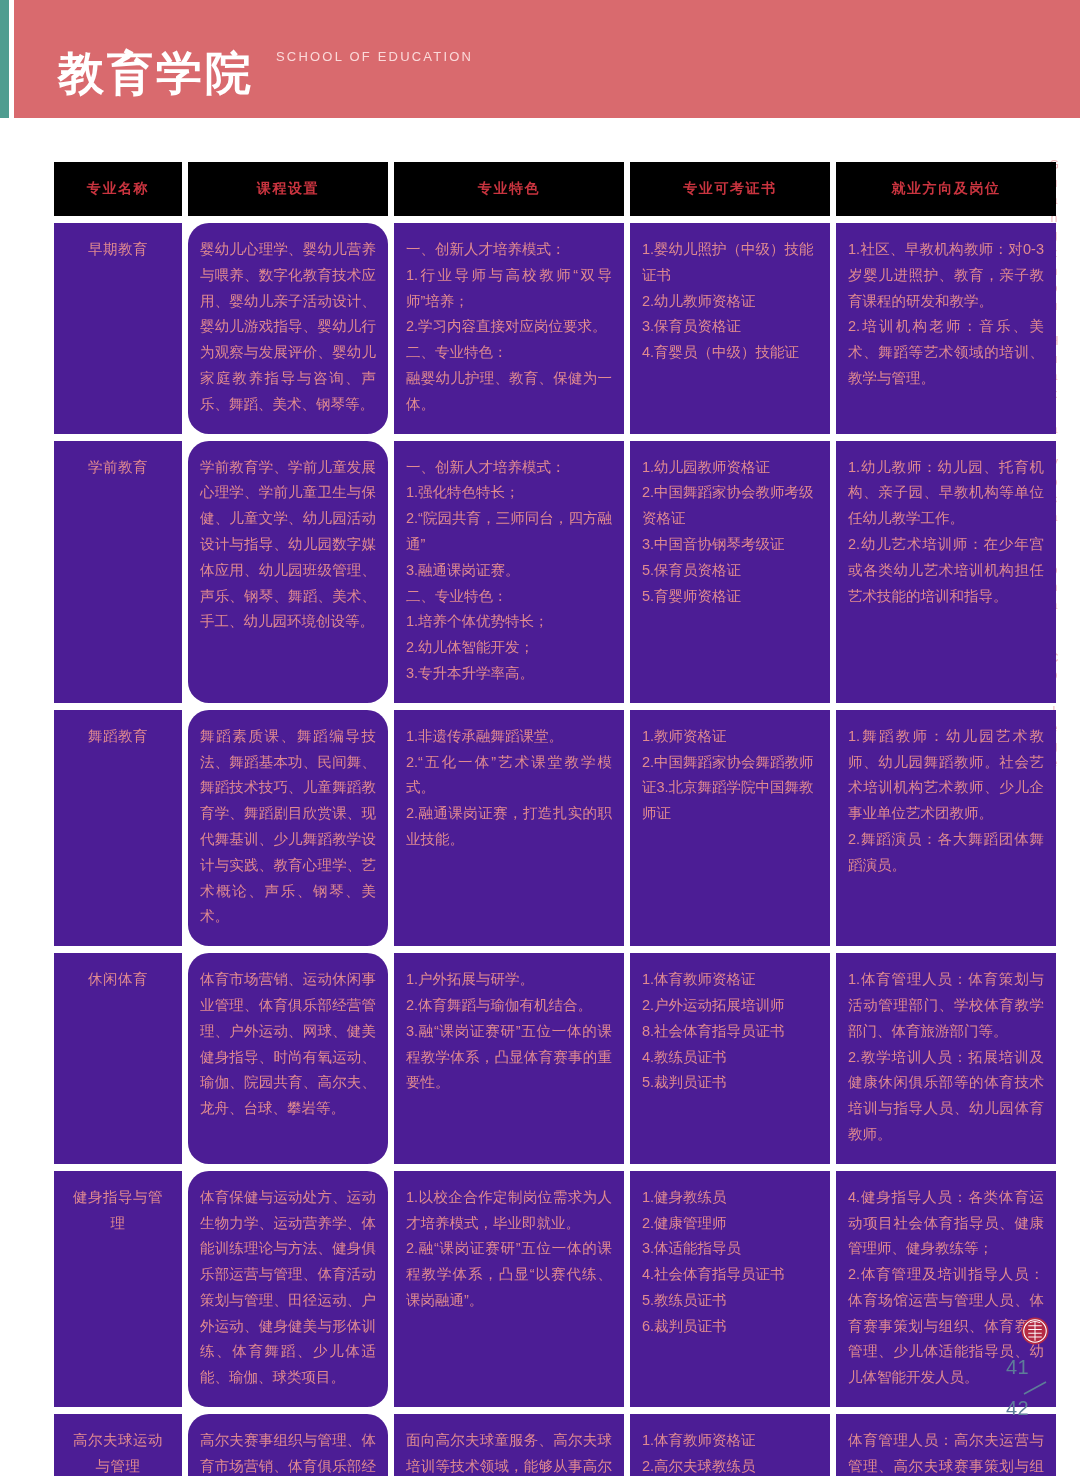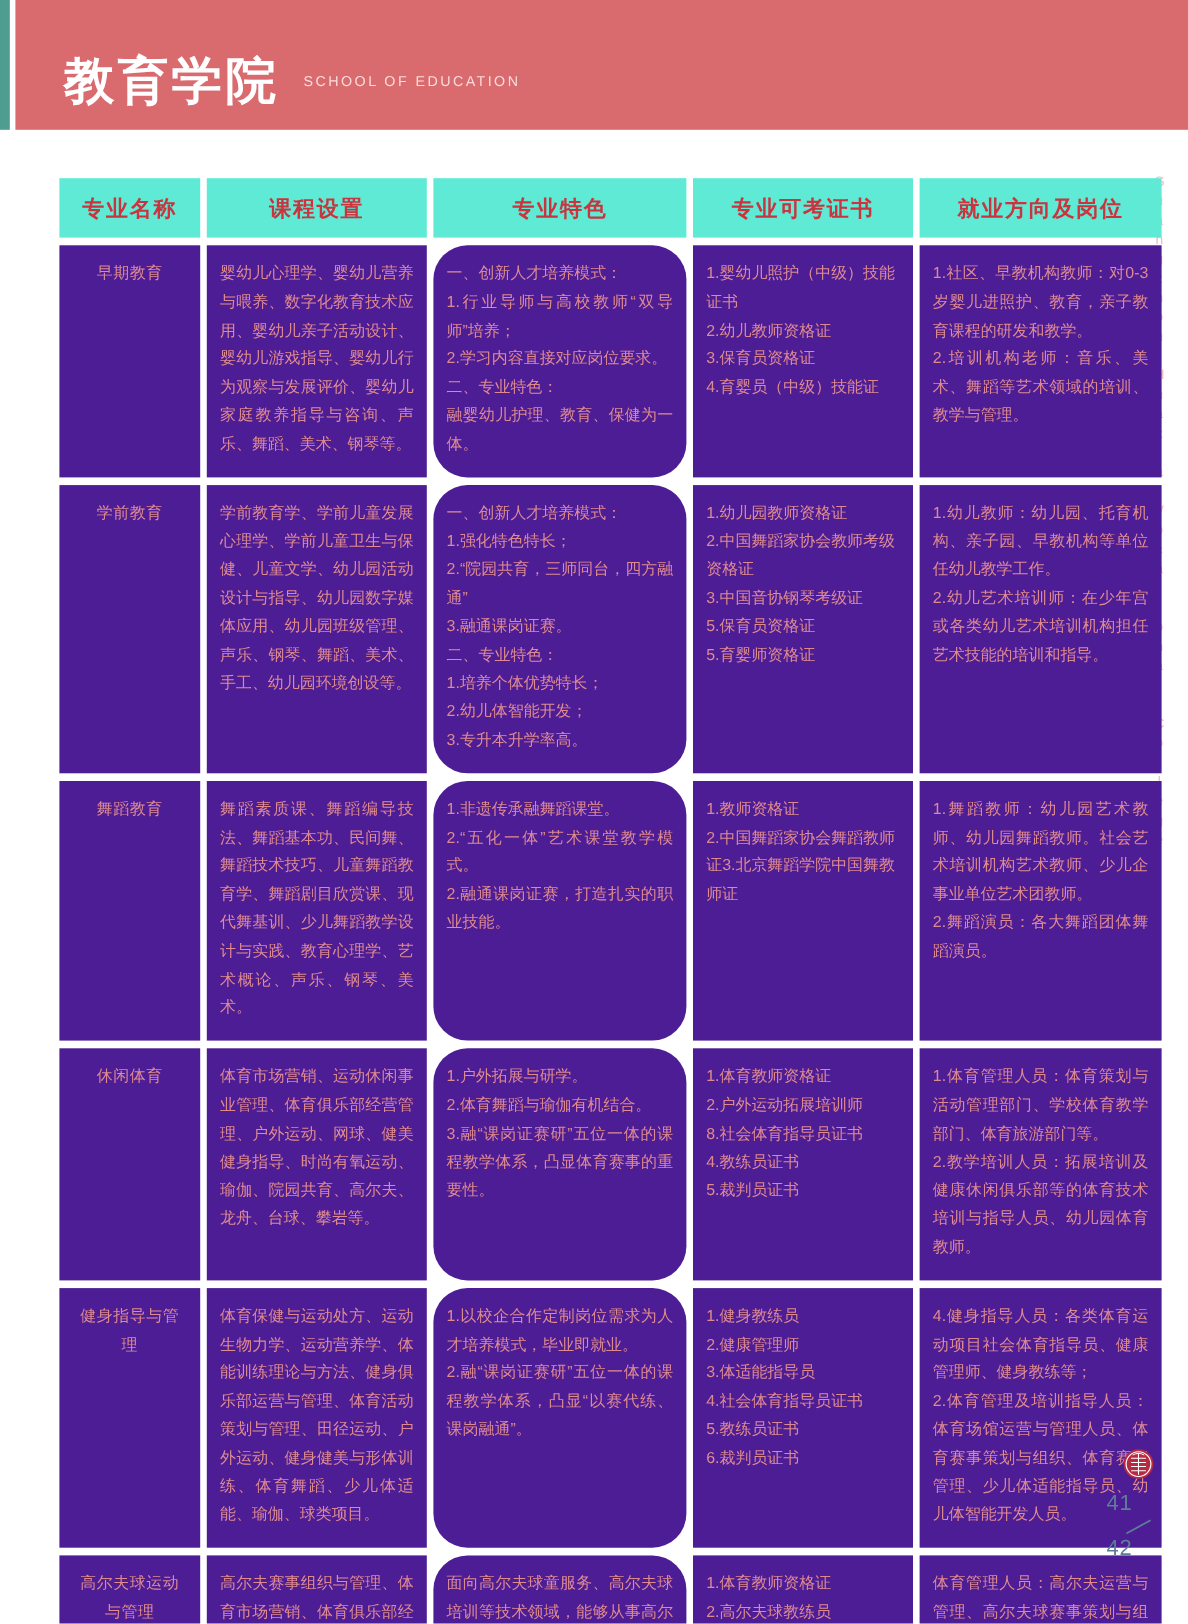--- a/index.html
+++ b/index.html
@@ -43,21 +43,21 @@
     width: 1066px;
     height: 118px;
     background: #d96a6e;
     display: flex;
     align-items: flex-end;
     padding: 0 0 22px 0;
     box-sizing: border-box;
   }
   .header-inner {
     display: flex;
-    align-items: center;
+    align-items: flex-start;
     padding-left: 44px;
   }
   .header-title-cn {
     color: #ffffff;
     font-size: 46px;
     font-weight: bold;
     letter-spacing: 3px;
     line-height: 1;
   }
   .header-title-en {
@@ -92,23 +92,23 @@
     top: 155px;
     width: 978px;
   }
   table.spec-table {
     border-collapse: separate;
     border-spacing: 6px 7px;
     width: 978px;
     table-layout: fixed;
   }
   table.spec-table th {
-    background: #5eead4;
+    background: #000000;
     color: #c9343f;
-    font-size: 20px;
+    font-size: 14px;
     font-weight: bold;
     letter-spacing: 1.6px;
     height: 54px;
     vertical-align: middle;
     text-align: center;
     padding: 0 4px;
   }
   table.spec-table td {
     background: #4c1d95;
     vertical-align: top;
@@ -126,34 +126,34 @@
     padding: 10px 6px;
     line-height: 1.5;
   }
   td.col-courses {
     text-align: justify;
     text-align-last: left;
     text-justify: inter-ideograph;
     color: #eb9ca2;
     padding-left: 16px;
     padding-right: 16px;
+    border-radius: 21px;
   }
   td.col-features, td.col-certs, td.col-jobs {
     color: #eb9ca2;
   }
   td.col-jobs {
     text-align: justify;
     text-align-last: left;
     text-justify: inter-ideograph;
   }
   td.col-features {
     text-align: justify;
     text-align-last: left;
     text-justify: inter-ideograph;
-    border-radius: 31px;
   }
 
   
   col.c1 { width: 128px; }
   col.c2 { width: 200px; }
   col.c3 { width: 230px; }
   col.c4 { width: 200px; }
   col.c5 { width: 220px; }
 
   .cell-line { display: block; }

